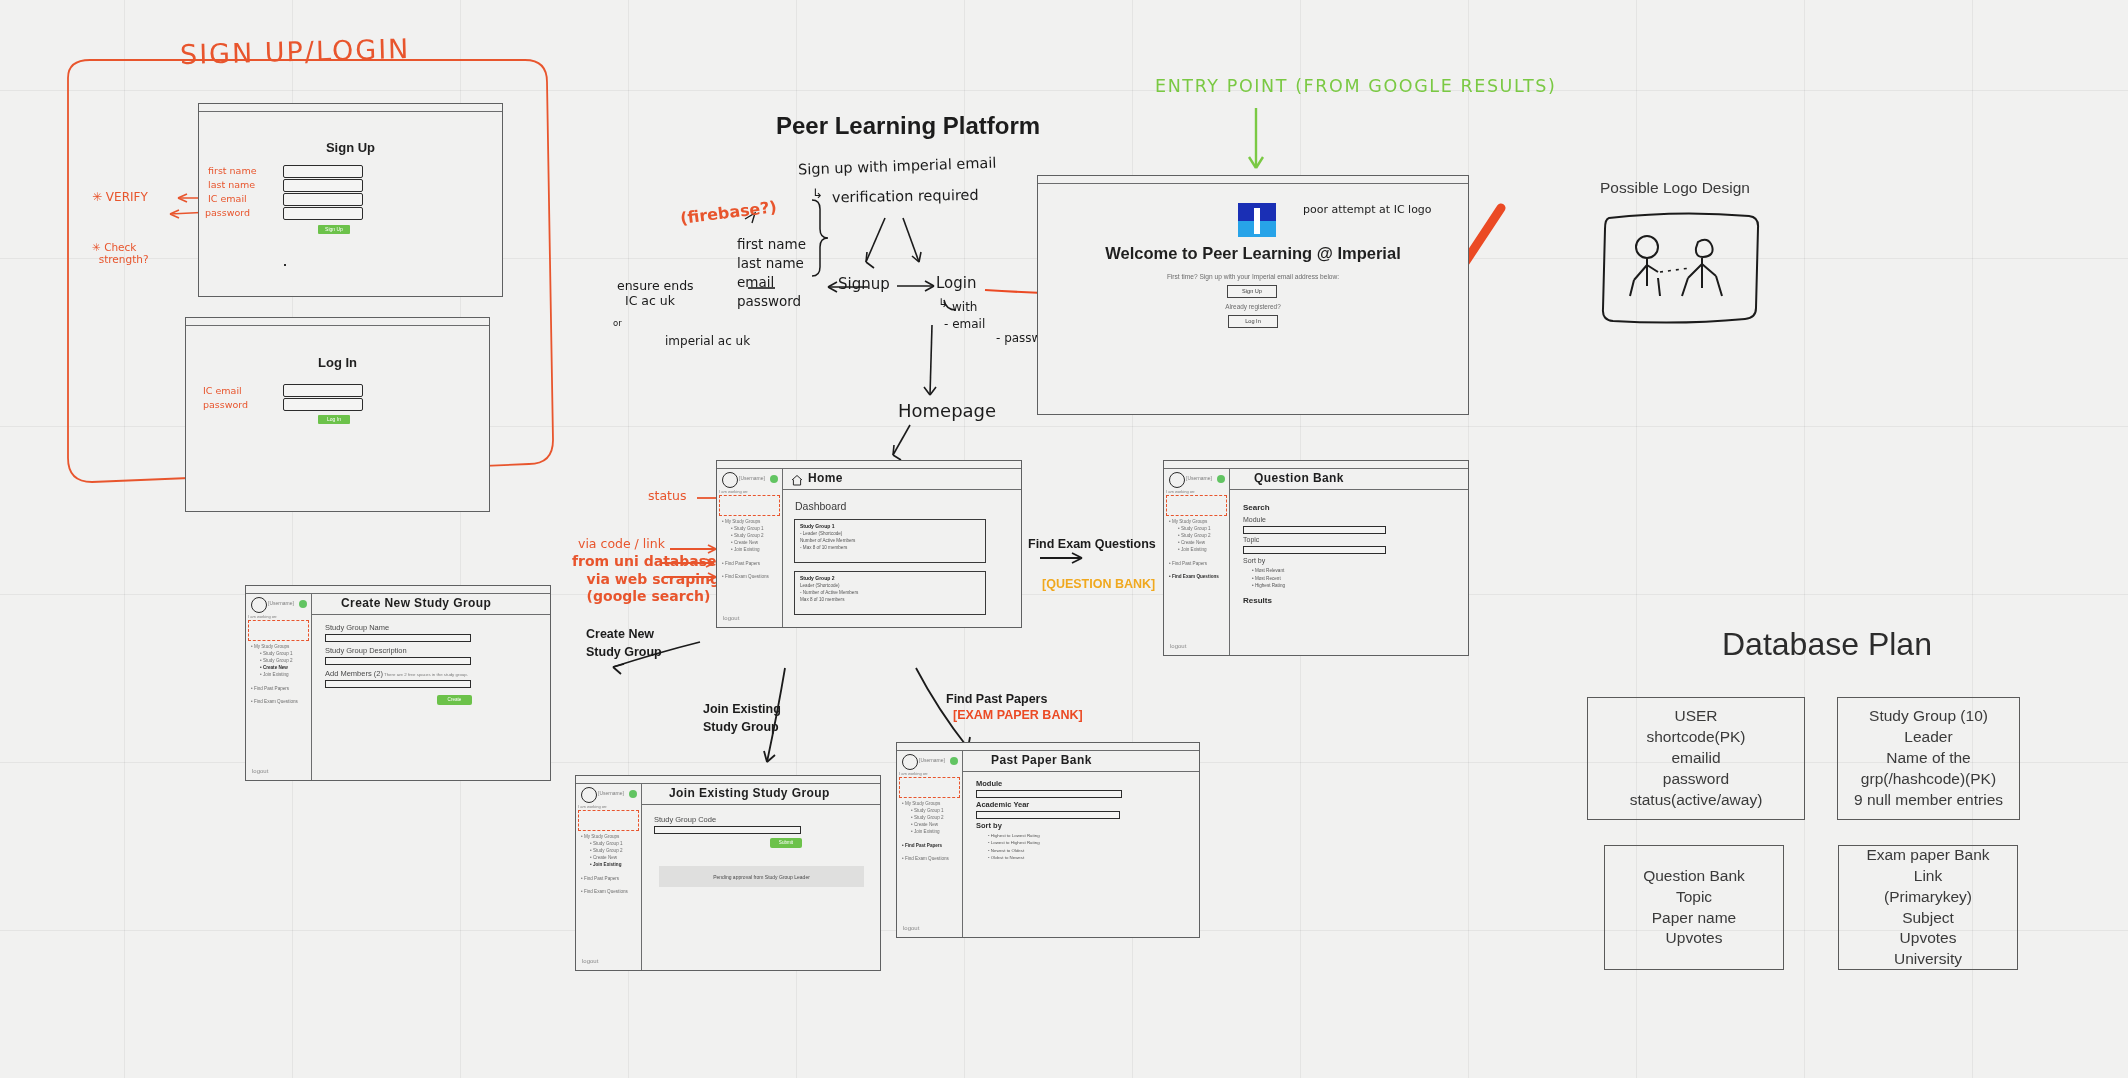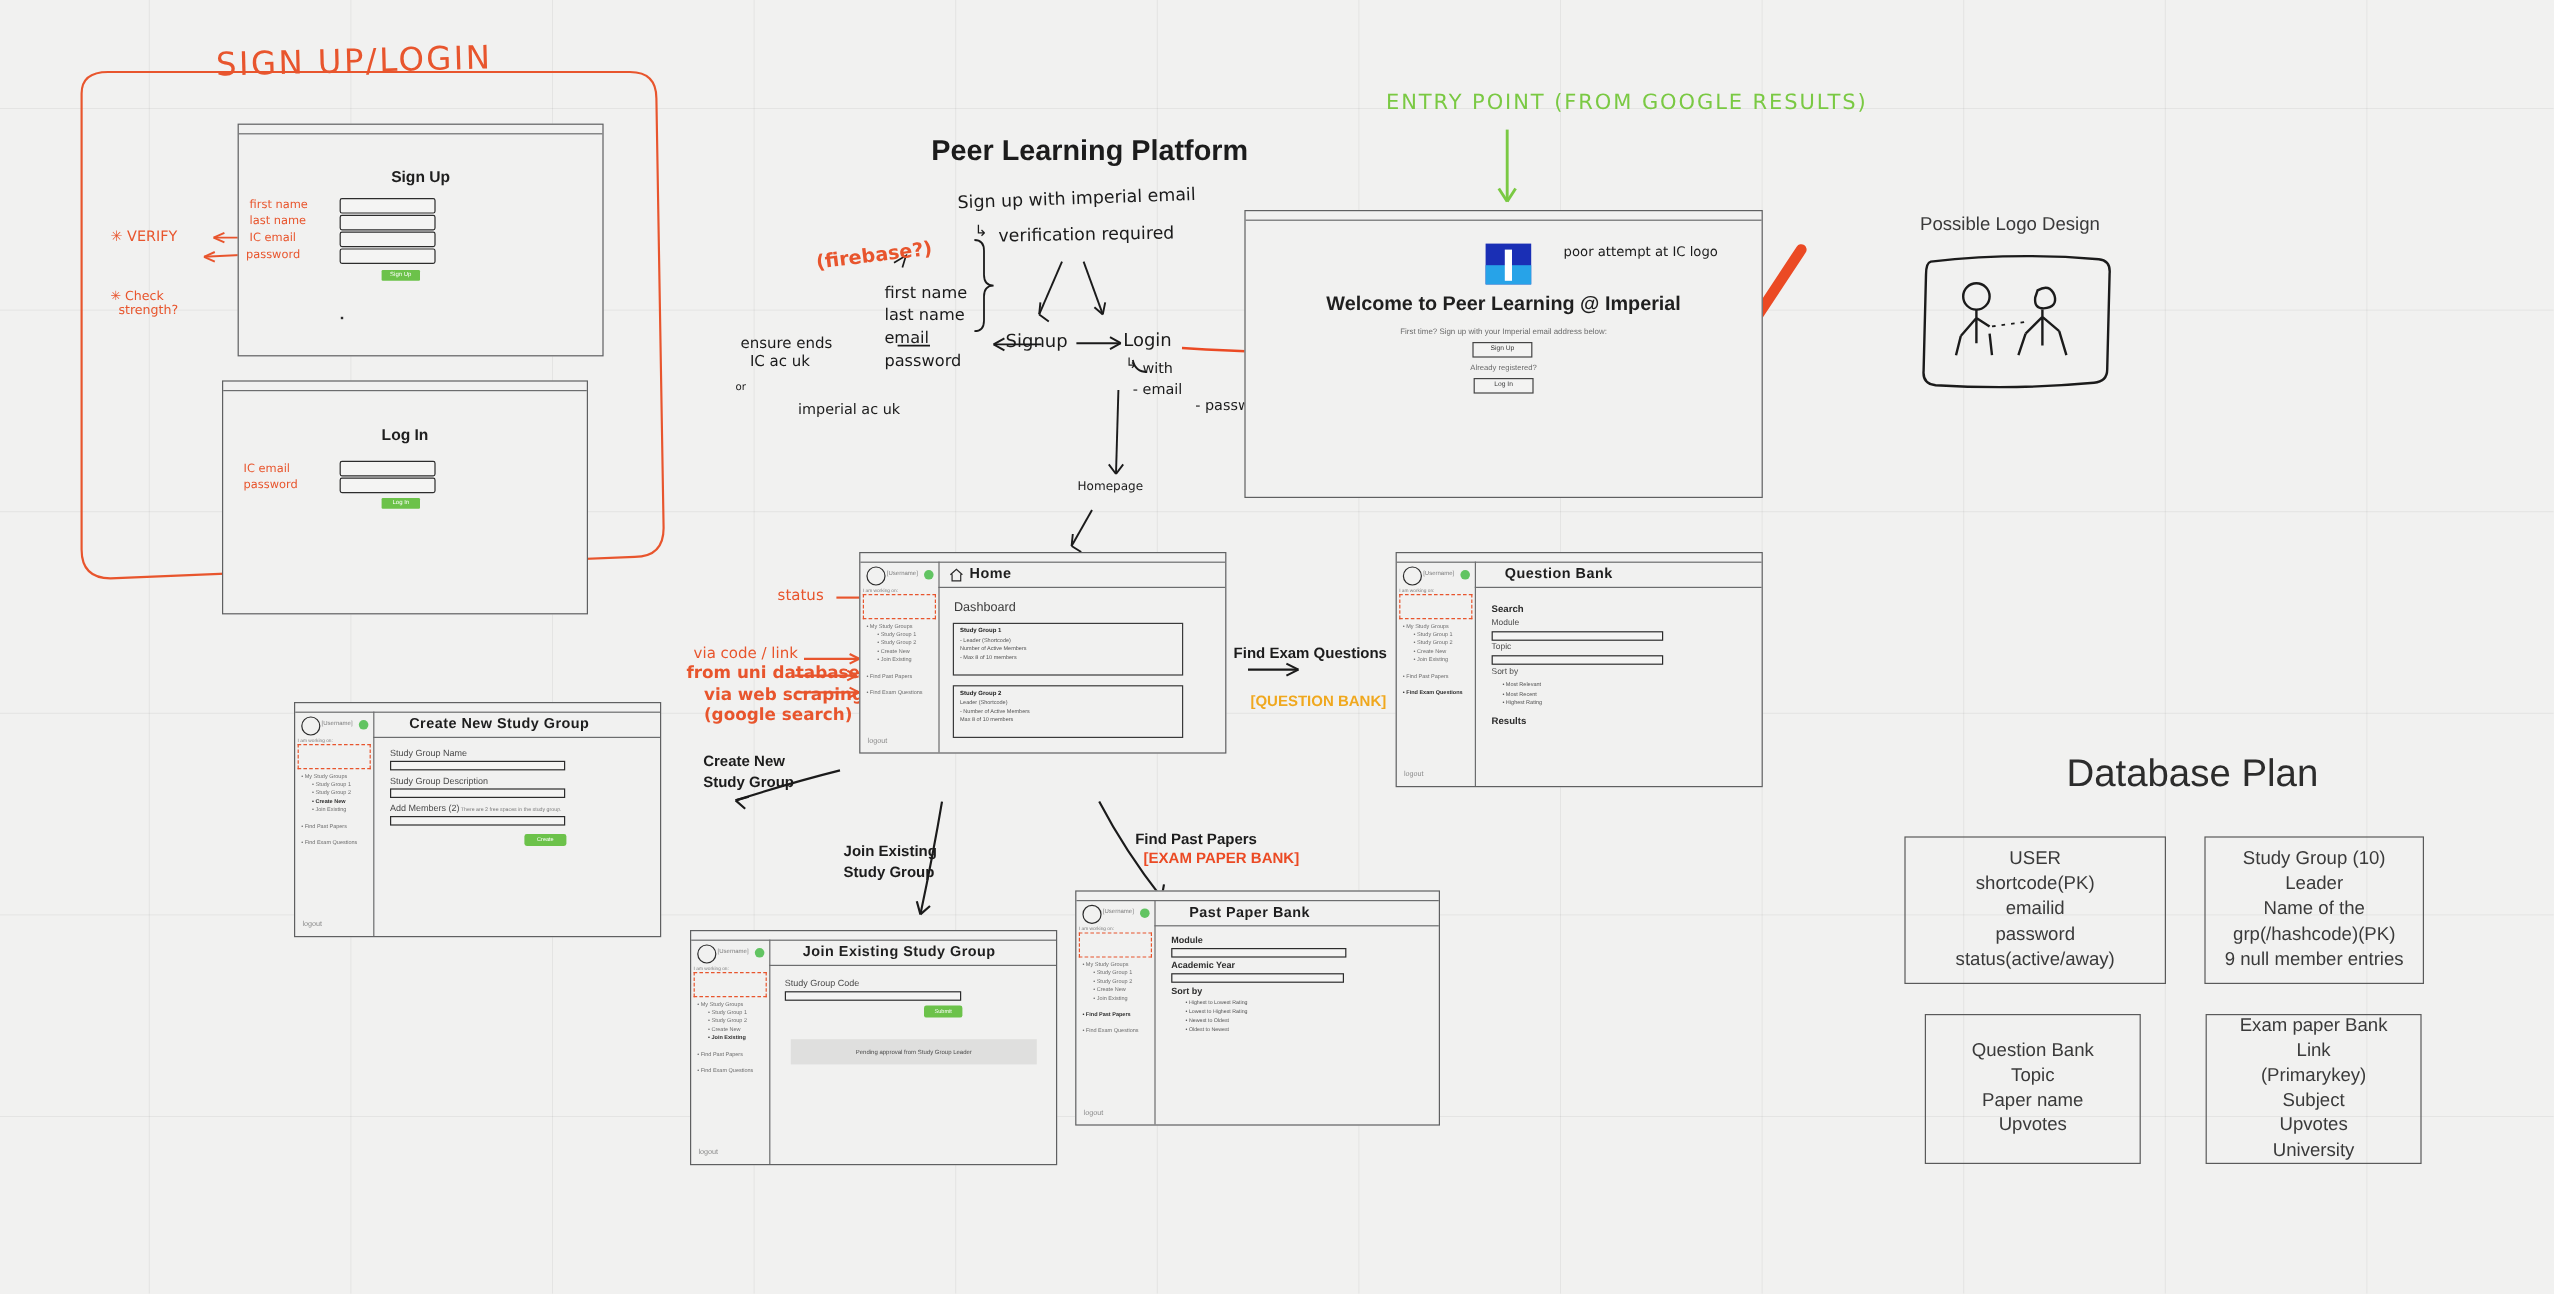--- a/index.html
+++ b/index.html
@@ -211,21 +211,21 @@
 
 <div class="abs hand" style="left:798px;top:158px;font-size:14.5px;transform:rotate(-2deg);">Sign up with imperial email</div>
 <div class="abs hand" style="left:832px;top:188px;font-size:14.5px;transform:rotate(-1deg);">verification required</div>
 <div class="abs hand" style="left:812px;top:186px;font-size:13px;">↳</div>
 
 <div class="abs hand" style="left:952px;top:300px;font-size:12px;">with</div>
 <div class="abs hand" style="left:944px;top:317px;font-size:12px;">- email</div>
 <div class="abs hand" style="left:996px;top:331px;font-size:12px;">- password</div>
 <div class="abs hand" style="left:938px;top:296px;font-size:12px;">↳</div>
 
-<div class="abs hand" style="left:898px;top:400px;font-size:10px;">Homepage</div>
+<div class="abs hand" style="left:898px;top:400px;font-size:18px;">Homepage</div>
 
 <div class="win" style="left:1037px;top:175px;width:432px;height:240px;">
   <div class="win-bar"></div>
 
   <div class="abs" style="left:200px;top:27px;width:38px;height:34px;background:#1a2fb5;">
     <div style="position:absolute;left:0;bottom:0;width:38px;height:16px;background:#27a3e8;"></div>
     <div style="position:absolute;left:16px;top:5px;width:6px;height:26px;background:#ffffff;"></div>
   </div>
   <div class="abs" style="left:0;right:0;top:68px;text-align:center;font-size:16.5px;font-weight:bold;color:#1f1f1f;">Welcome to Peer Learning @ Imperial</div>
   <div class="abs" style="left:0;right:0;top:97px;text-align:center;font-size:6.6px;color:#6b6b6b;">First time? Sign up with your Imperial email address below:</div>

